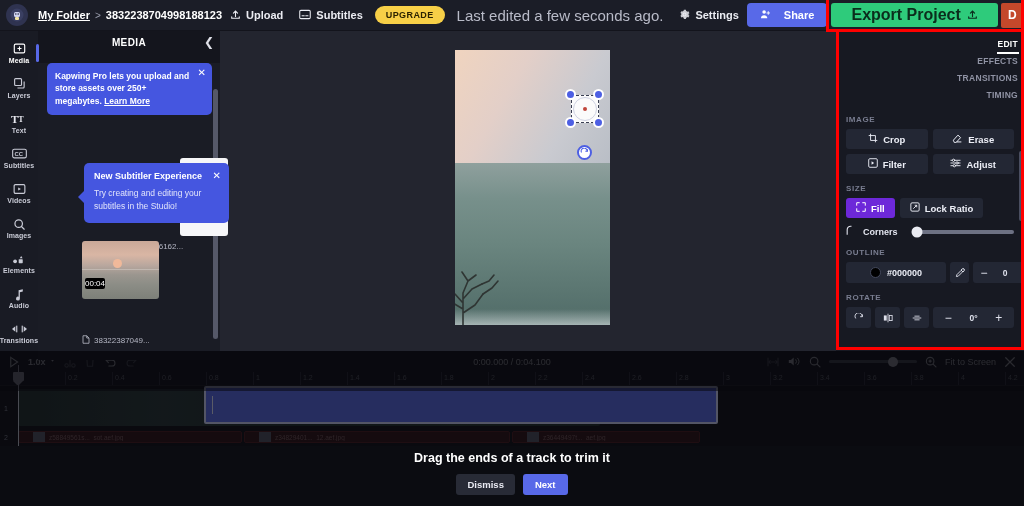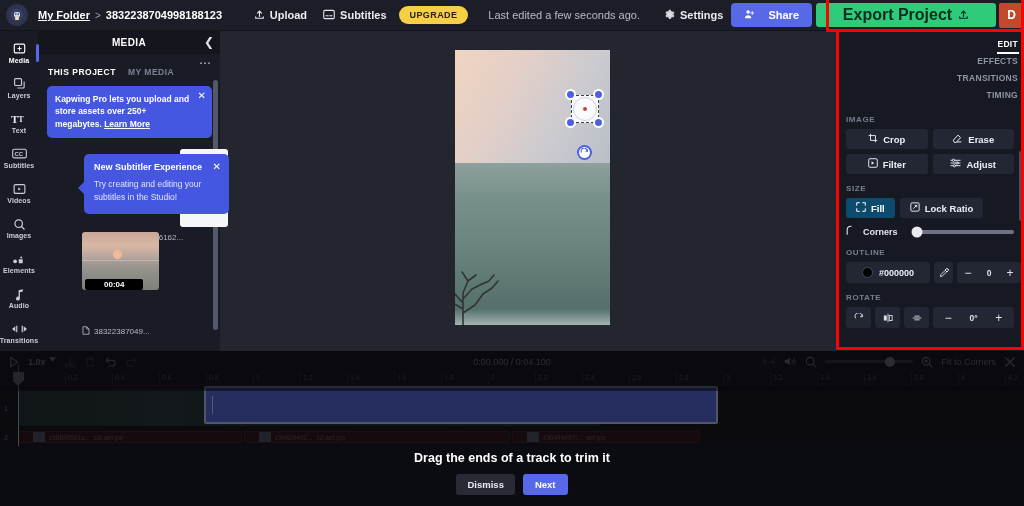--- a/index.html
+++ b/index.html
@@ -36,21 +36,21 @@
   .tb-item {
     display: flex; align-items: center; gap: 5px;
     font-size: 11px; font-weight: bold; color: #ebecf2;
     padding: 4px 8px; cursor: pointer; white-space: nowrap;
   }
   .tb-upgrade {
     background: #f7cf47; color: #2a2200; font-size: 9px; font-weight: bold;
     letter-spacing: .4px; padding: 4px 11px; border-radius: 11px;
     margin: 0 4px; cursor: pointer;
   }
-  .tb-edited { font-size: 11px; color: #b9bbc8; margin: 0 16px; white-space: nowrap; text-align: right; }
+  .tb-edited { font-size: 15px; color: #b9bbc8; margin: 0 8px; white-space: nowrap; text-align: right; }
   .tb-share {
     display: flex; align-items: center; gap: 13px;
     background: #5869e8; color: #fff; font-size: 11px; font-weight: bold;
     padding: 6px 13px; border-radius: 4px; margin-right: 4px; cursor: pointer;
   }
   .tb-export {
     display: flex; align-items: center; justify-content:center; gap: 6px;
     background: #2ecb7b; color: #0b2d1c; font-size: 16px; font-weight: bold;
     width: 180px; height: 24px; border-radius: 3px; cursor: pointer;
   }
@@ -147,22 +147,22 @@
     background: linear-gradient(#c9a898 0%, #d9b6a4 24%, #b9a79e 42%, #9b968f 58%, #8c8d86 75%, #7d8079 100%);
   }
   .asset2-thumb .sun {
     position:absolute; left:31px; top:18px; width:9px; height:9px;
     border-radius:50%; background:#f0b99a; filter: blur(.4px);
   }
   .asset2-thumb .horizon {
     position:absolute; left:0; top:28px; width:100%; height:1px; background:rgba(255,255,255,.25);
   }
   .dur-badge {
-    position: absolute; left: 3px; bottom: 0; background: #000; color: #fff;
-    font-size: 8px; font-weight: bold; padding: 1px 19px; border-radius: 2px;
+    position: absolute; left: 3px; bottom: 10px; background: #000; color: #fff;
+    font-size: 8px; font-weight: normal; padding: 1px 0; border-radius: 2px;
   }
   .mp-scroll {
     position: absolute; right: 2px; top: 26px; width: 5px; height: 250px;
     background: #555868; border-radius: 3px; cursor: pointer;
   }
 
   
   .canvas-area {
     position: absolute; left: 220px; top: 31px; width: 616px; height: 320px;
     background: #23252f; z-index: 10;
@@ -234,33 +234,33 @@
     background: #232734; border-radius: 3px; height: 20px;
     display: flex; align-items: center; justify-content: center; gap: 5px;
     font-size: 9.5px; font-weight: bold; color: #eceef6; cursor: pointer;
   }
   .size-row { display: flex; gap: 5px; padding: 0 10px; }
   .pill {
     display: flex; align-items: center; justify-content: center; gap: 5px;
     height: 20px; padding: 0 10px; border-radius: 3px; font-size: 9.5px;
     font-weight: bold; cursor: pointer;
   }
-  .pill.primary { background: #0c4a6e; color: #fff; }
+  .pill.primary { background: #6d28d9; color: #fff; }
   .pill.ghost { background: #232734; color: #eceef6; }
   .slider-row { display: flex; align-items: center; padding: 7px 10px 0 10px; gap: 6px; }
   .slider-lbl { font-size: 9px; font-weight: bold; color: #e3e5ef; width: 62px; display:flex; align-items:center; gap:6px; }
   .track { position: relative; flex: 1; height: 4px; background: #6d7183; border-radius: 3px; cursor: pointer; }
   .knob {
     position: absolute; top: 50%; transform: translate(-50%,-50%);
     width: 11px; height: 11px; border-radius: 50%; background: #e9eaf1;
   }
   .outline-row { display: flex; gap: 4px; padding: 0 10px; align-items:center; }
   .sw-box {
     background: #232734; border-radius: 3px; height: 21px; display: flex;
-    align-items: center; gap: 6px; padding: 0 16px; cursor: pointer;
+    align-items: center; gap: 6px; padding: 0 24px; cursor: pointer;
   }
   .sw-dot { width: 11px; height: 11px; border-radius: 50%; background: #000; border: 1px solid #43485c; }
   .sw-hex { font-size: 9px; font-weight: bold; color: #eceef6; }
   .mini-btn {
     background: #232734; border-radius: 3px; height: 21px; min-width: 19px;
     display: flex; align-items: center; justify-content: center;
     font-size: 10px; color: #dfe1ec; cursor: pointer; padding: 0 4px;
   }
   .stepper { display:flex; align-items:center; background:#232734; border-radius:3px; height:21px; }
   .stepper .sb { width: 22px; display:flex; align-items:center; justify-content:center;
@@ -532,24 +532,20 @@
     </div>
   </div>
 
   <div class="media-panel">
     <div class="mp-head">
       <span class="mp-title">MEDIA</span>
       <span class="mp-collapse">❮</span>
     </div>
     <div class="mp-body">
       <span class="mp-dots">⋯</span>
-      <div class="mp-tabs">
-        <span class="mp-tab active">THIS PROJECT</span>
-        <span class="mp-tab">MY MEDIA</span>
-      </div>
 
       <div class="promo">
         <span class="promo-x">✕</span>
         <div class="promo-text"><span>Kapwing Pro lets you upload and store assets over 250+ megabytes. </span><u>Learn More</u></div>
       </div>
 
       <div class="asset1"></div>
       <div class="asset-label" style="left:78px; top:178px;">
         <span>
           <svg width="8" height="9" viewBox="0 0 10 12" fill="none" stroke="#b5b7c4" stroke-width="1.1">
@@ -810,21 +806,21 @@
         <span class="zoomtrack">
             <span class="zoomknob"></span>
           </span>
         <span class="tl-ic">
           <svg width="12" height="12" viewBox="0 0 14 14" fill="none" stroke="#cfd1dc" stroke-width="1.3">
               <circle cx="6" cy="6" r="4.4"></circle>
               <path d="M9.4 9.4l3.4 3.4" stroke-linecap="round"></path>
               <path d="M4.2 6h3.6M6 4.2v3.6"></path>
             </svg>
         </span>
-        <span class="fit-label">Fit to Corners</span>
+        <span class="fit-label">Fit to Screen</span>
         <span class="tl-ic">
           <svg width="12" height="12" viewBox="0 0 14 14" fill="none" stroke="#cfd1dc" stroke-width="1.4" stroke-linecap="round">
               <path d="M2 2l10 10M12 2L2 12"></path>
             </svg>
         </span>
       </span>
     </div>
 
     <div class="ruler">
       <div class="tick" style="left:65px">

